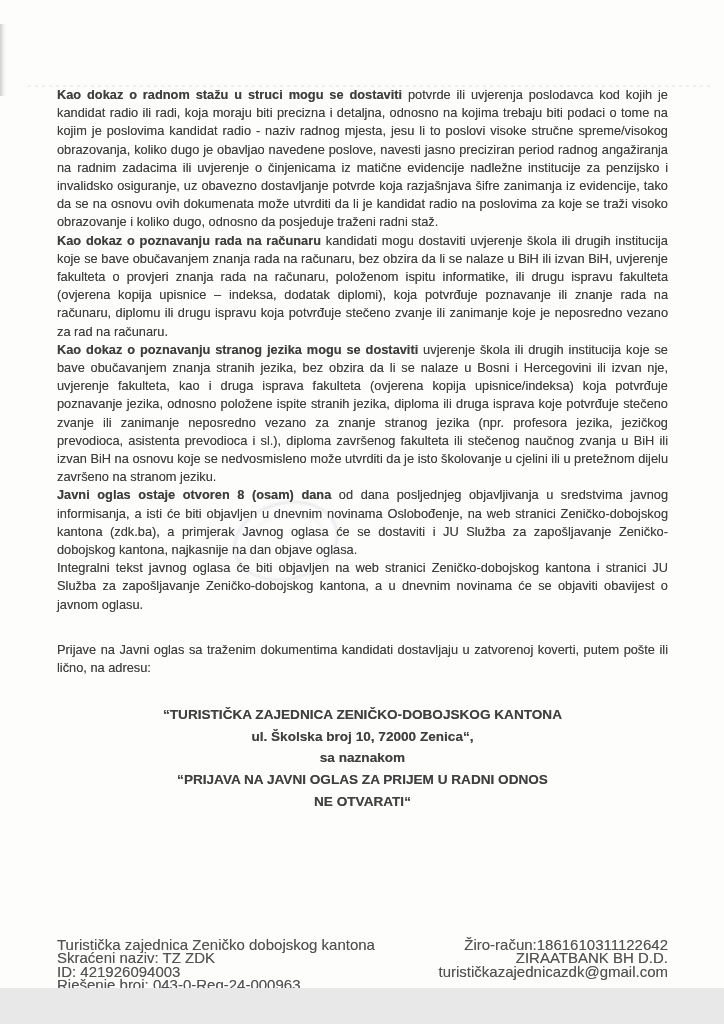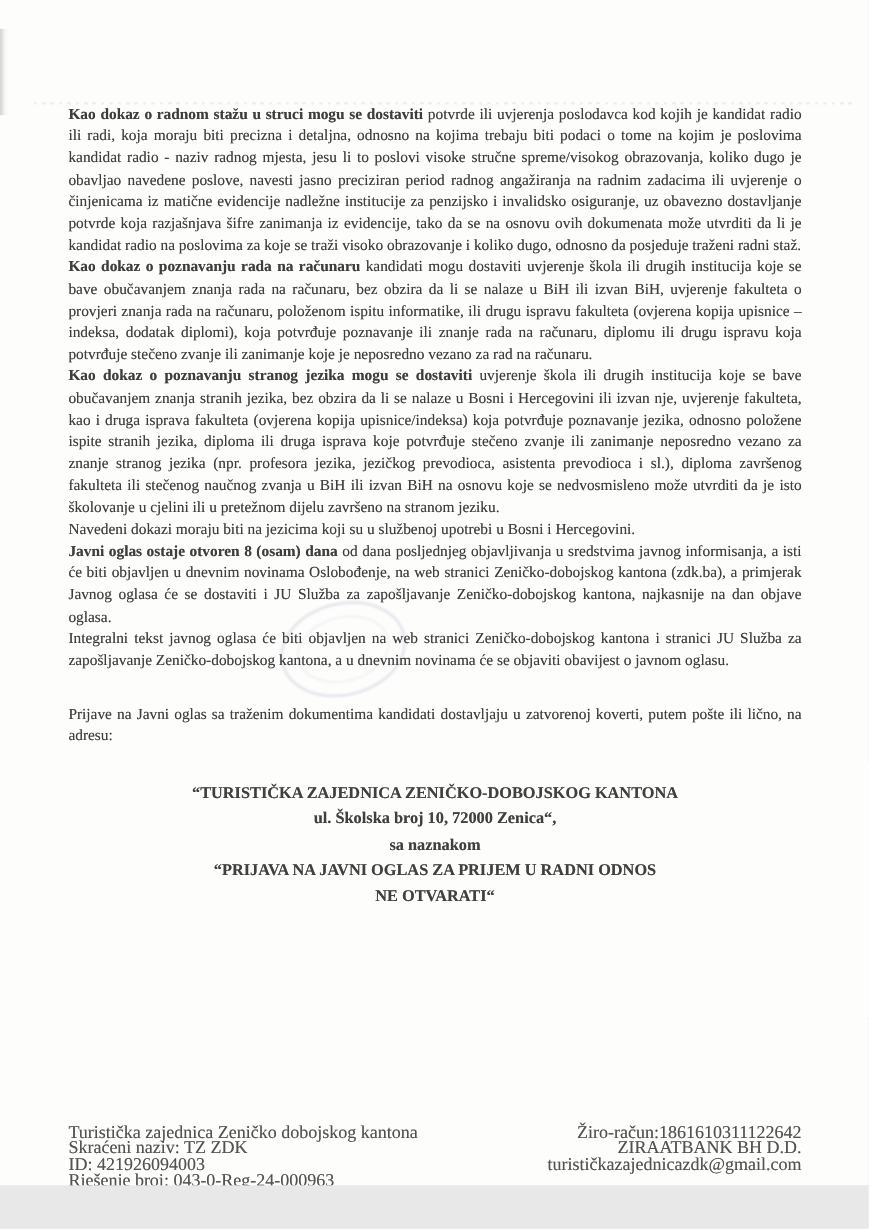--- a/index.html
+++ b/index.html
@@ -3,21 +3,21 @@
 <meta charset="utf-8">
 <style>
   html, body { margin: 0; padding: 0; background: #e8e8e8; }
   .page {
     position: relative;
     width: 724px;
     height: 988px;
     margin: 0 auto;
     background: #fdfdfc;
     overflow: hidden;
-    font-family: Liberation Serif, serif;
+    font-family: Liberation Sans, sans-serif;
     color: #3e3e3e;
   }
   
   .edge-smudge {
     position: absolute; left: 0; top: 24px; width: 7px; height: 72px;
     background: linear-gradient(to right, rgba(110,110,110,0.30), rgba(160,160,160,0.08) 60%, transparent);
     filter: blur(0.6px);
   }
   .noise-line {
     position: absolute; left: 28px; right: 12px; top: 85px; height: 2px;
@@ -81,21 +81,20 @@
   <div class="stamp"></div>
 
   <div class="content">
 
     <p><span class="b">Kao dokaz o radnom stažu u struci mogu se dostaviti</span><span> potvrde ili uvjerenja poslodavca kod kojih je kandidat radio ili radi, koja moraju biti precizna i detaljna, odnosno na kojima trebaju biti podaci o tome na kojim je poslovima kandidat radio - naziv radnog mjesta, jesu li to poslovi visoke stručne spreme/visokog obrazovanja, koliko dugo je obavljao navedene poslove, navesti jasno preciziran period radnog angažiranja na radnim zadacima ili uvjerenje o činjenicama iz matične evidencije nadležne institucije za penzijsko i invalidsko osiguranje, uz obavezno dostavljanje potvrde koja razjašnjava šifre zanimanja iz evidencije, tako da se na osnovu ovih dokumenata može utvrditi da li je kandidat radio na poslovima za koje se traži visoko obrazovanje i koliko dugo, odnosno da posjeduje traženi radni staž.</span></p>
 
     <p><span class="b">Kao dokaz o poznavanju rada na računaru</span><span> kandidati mogu dostaviti uvjerenje škola ili drugih institucija koje se bave obučavanjem znanja rada na računaru, bez obzira da li se nalaze u BiH ili izvan BiH, uvjerenje fakulteta o provjeri znanja rada na računaru, položenom ispitu informatike, ili drugu ispravu fakulteta (ovjerena kopija upisnice – indeksa, dodatak diplomi), koja potvrđuje poznavanje ili znanje rada na računaru, diplomu ili drugu ispravu koja potvrđuje stečeno zvanje ili zanimanje koje je neposredno vezano za rad na računaru.</span></p>
 
     <p><span class="b">Kao dokaz o poznavanju stranog jezika mogu se dostaviti</span><span> uvjerenje škola ili drugih institucija koje se bave obučavanjem znanja stranih jezika, bez obzira da li se nalaze u Bosni i Hercegovini ili izvan nje, uvjerenje fakulteta, kao i druga isprava fakulteta (ovjerena kopija upisnice/indeksa) koja potvrđuje poznavanje jezika, odnosno položene ispite stranih jezika, diploma ili druga isprava koje potvrđuje stečeno zvanje ili zanimanje neposredno vezano za znanje stranog jezika (npr. profesora jezika, jezičkog prevodioca, asistenta prevodioca i sl.), diploma završenog fakulteta ili stečenog naučnog zvanja u BiH ili izvan BiH na osnovu koje se nedvosmisleno može utvrditi da je isto školovanje u cjelini ili u pretežnom dijelu završeno na stranom jeziku.</span></p>
 
-    <p>Navedeni dokazi moraju biti na jezicima koji su u službenoj upotrebi u Bosni i Hercegovini.</p>
 
 
     <p><span class="b">Javni oglas ostaje otvoren 8 (osam) dana</span><span> od dana posljednjeg objavljivanja u sredstvima javnog informisanja, a isti će biti objavljen u dnevnim novinama Oslobođenje, na web stranici Zeničko-dobojskog kantona (zdk.ba), a primjerak Javnog oglasa će se dostaviti i JU Služba za zapošljavanje Zeničko-dobojskog kantona, najkasnije na dan objave oglasa.</span></p>
 
     <p>Integralni tekst javnog oglasa će biti objavljen na web stranici Zeničko-dobojskog kantona i stranici JU Služba za zapošljavanje Zeničko-dobojskog kantona, a u dnevnim novinama će se objaviti obavijest o javnom oglasu.</p>
 
     <p class="gap-top">Prijave na Javni oglas sa traženim dokumentima kandidati dostavljaju u zatvorenoj koverti, putem pošte ili lično, na adresu:</p>
 
     <div class="address">
       <div>“TURISTIČKA ZAJEDNICA ZENIČKO-DOBOJSKOG KANTONA</div>

